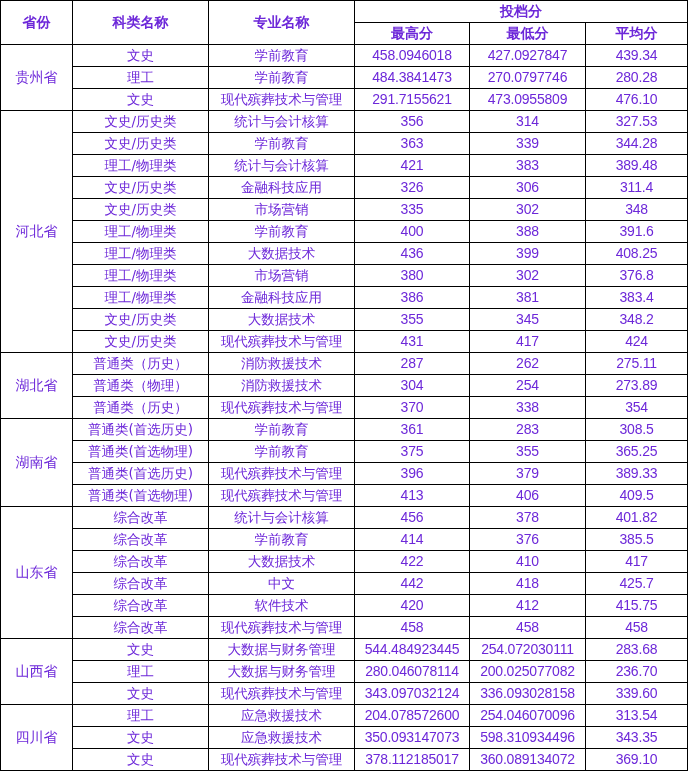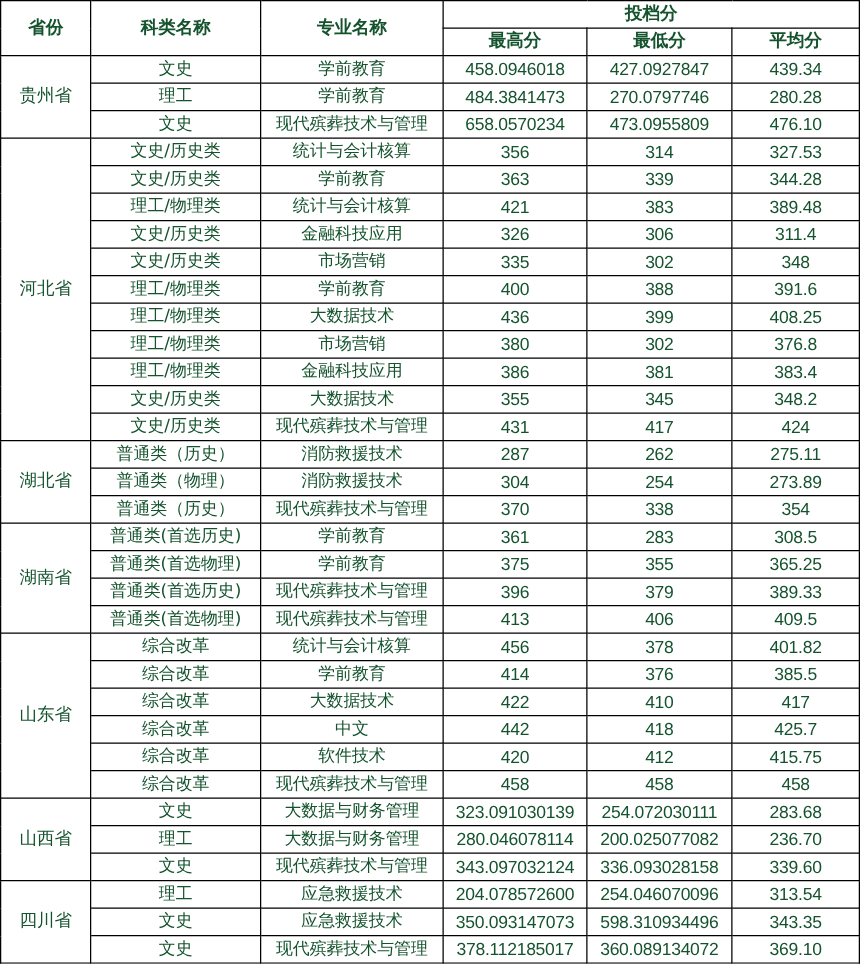--- a/index.html
+++ b/index.html
@@ -3,21 +3,21 @@
 <meta charset="utf-8">
 <style>
   html, body { margin: 0; padding: 0; background: #ffffff; }
   body { width: 688px; height: 771px; overflow: hidden; }
   table.scores {
     border-collapse: collapse;
     table-layout: fixed;
     width: 687px;
     font-family: "DejaVu Sans", "Liberation Sans", sans-serif;
     font-size: 13.5px;
-    color: #14532d;
+    color: #6d28d9;
   }
   table.scores td, table.scores th {
     border: 1px solid #000000;
     height: 21px;
     padding: 0;
     text-align: center;
     vertical-align: middle;
     white-space: nowrap;
     overflow: hidden;
     line-height: 21px;
@@ -63,21 +63,21 @@
       <tr>
         <td>理工</td>
         <td>学前教育</td>
         <td class="num">484.3841473</td>
         <td class="num">270.0797746</td>
         <td class="num">280.28</td>
       </tr>
       <tr>
         <td>文史</td>
         <td>现代殡葬技术与管理</td>
-        <td class="num">658.0570234</td>
+        <td class="num">291.7155621</td>
         <td class="num">473.0955809</td>
         <td class="num">476.10</td>
       </tr>
       <tr>
         <td rowspan="11" class="prov">河北省</td>
         <td>文史/历史类</td>
         <td>统计与会计核算</td>
         <td class="num">356</td>
         <td class="num">314</td>
         <td class="num">327.53</td>
@@ -243,21 +243,21 @@
         <td>综合改革</td>
         <td>现代殡葬技术与管理</td>
         <td class="num">458</td>
         <td class="num">458</td>
         <td class="num">458</td>
       </tr>
       <tr>
         <td rowspan="3" class="prov">山西省</td>
         <td>文史</td>
         <td>大数据与财务管理</td>
-        <td class="num">323.091030139</td>
+        <td class="num">544.484923445</td>
         <td class="num">254.072030111</td>
         <td class="num">283.68</td>
       </tr>
       <tr>
         <td>理工</td>
         <td>大数据与财务管理</td>
         <td class="num">280.046078114</td>
         <td class="num">200.025077082</td>
         <td class="num">236.70</td>
       </tr>

